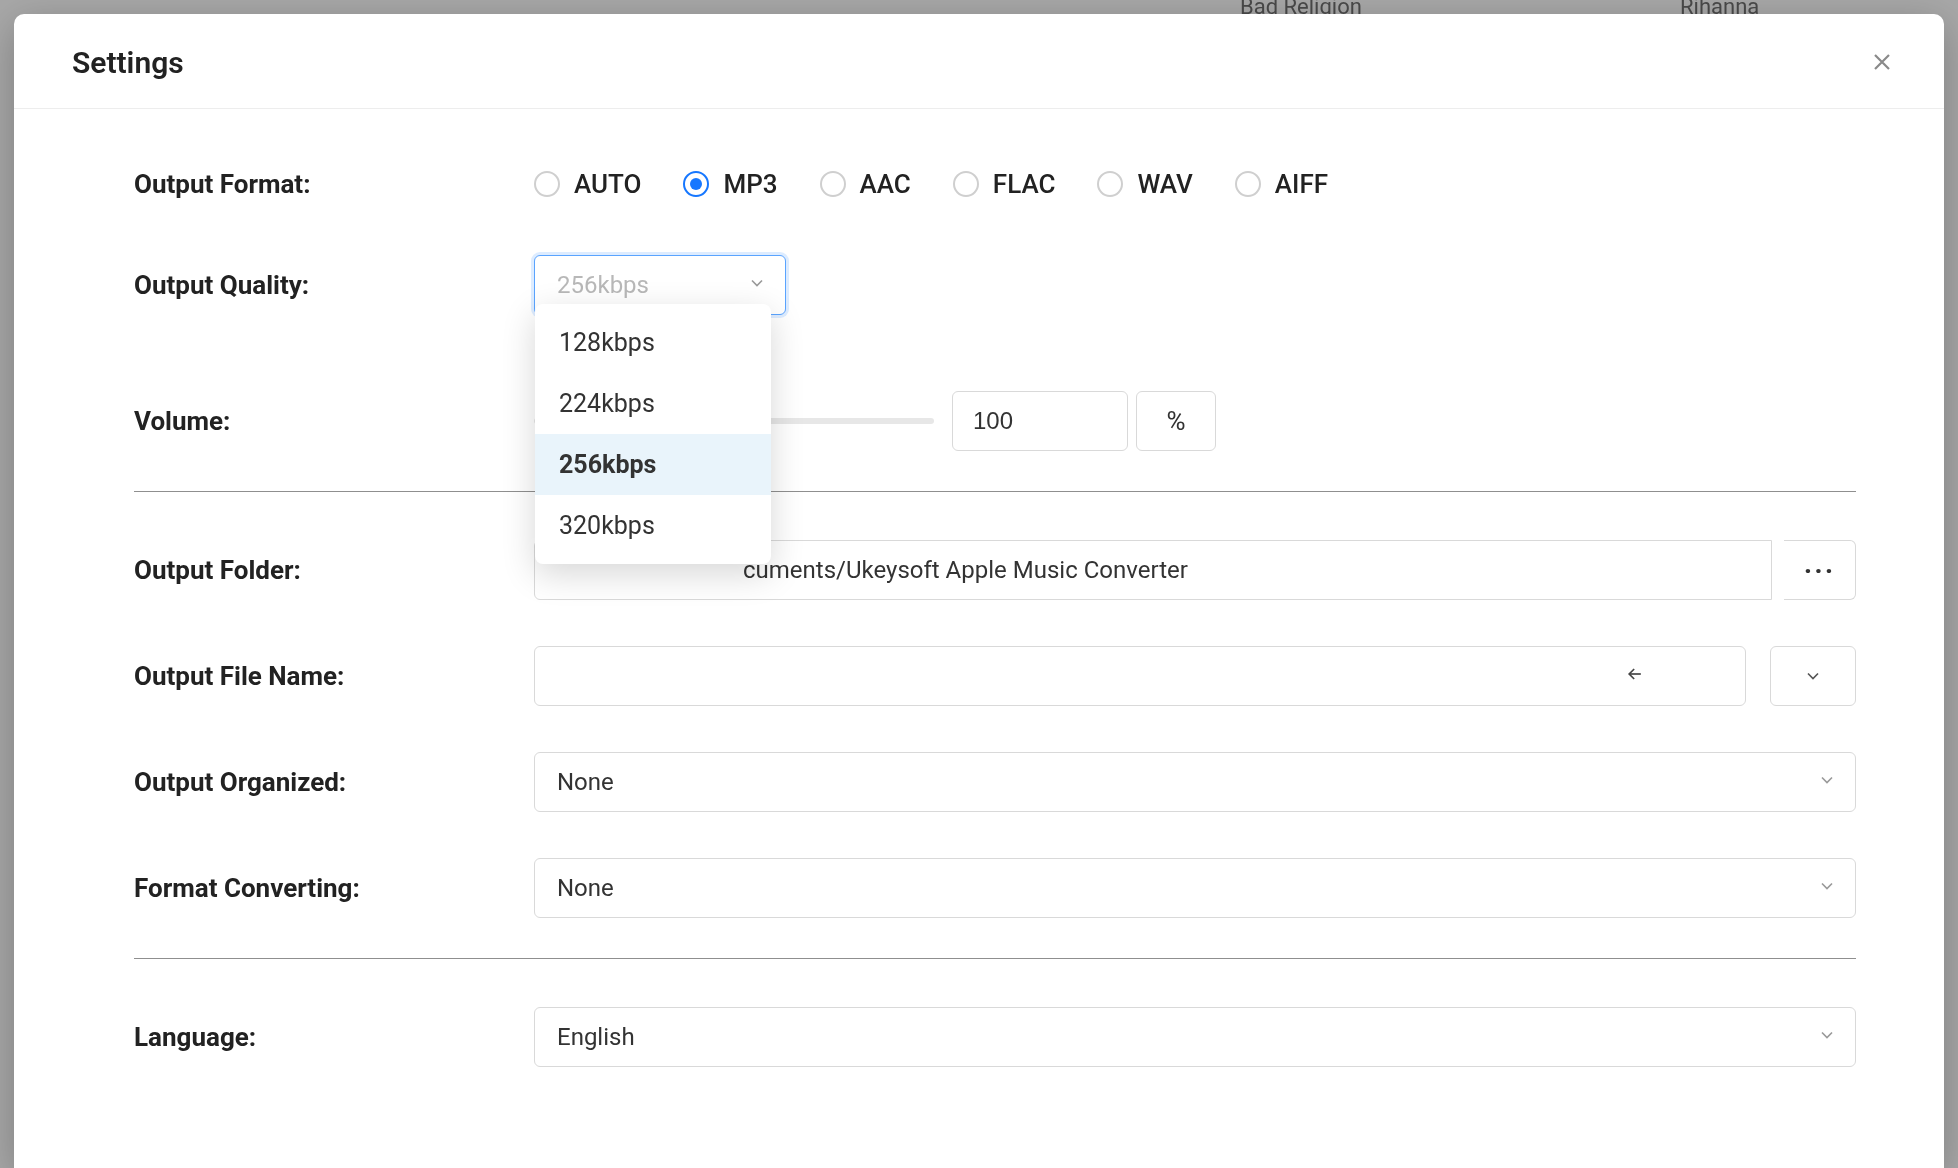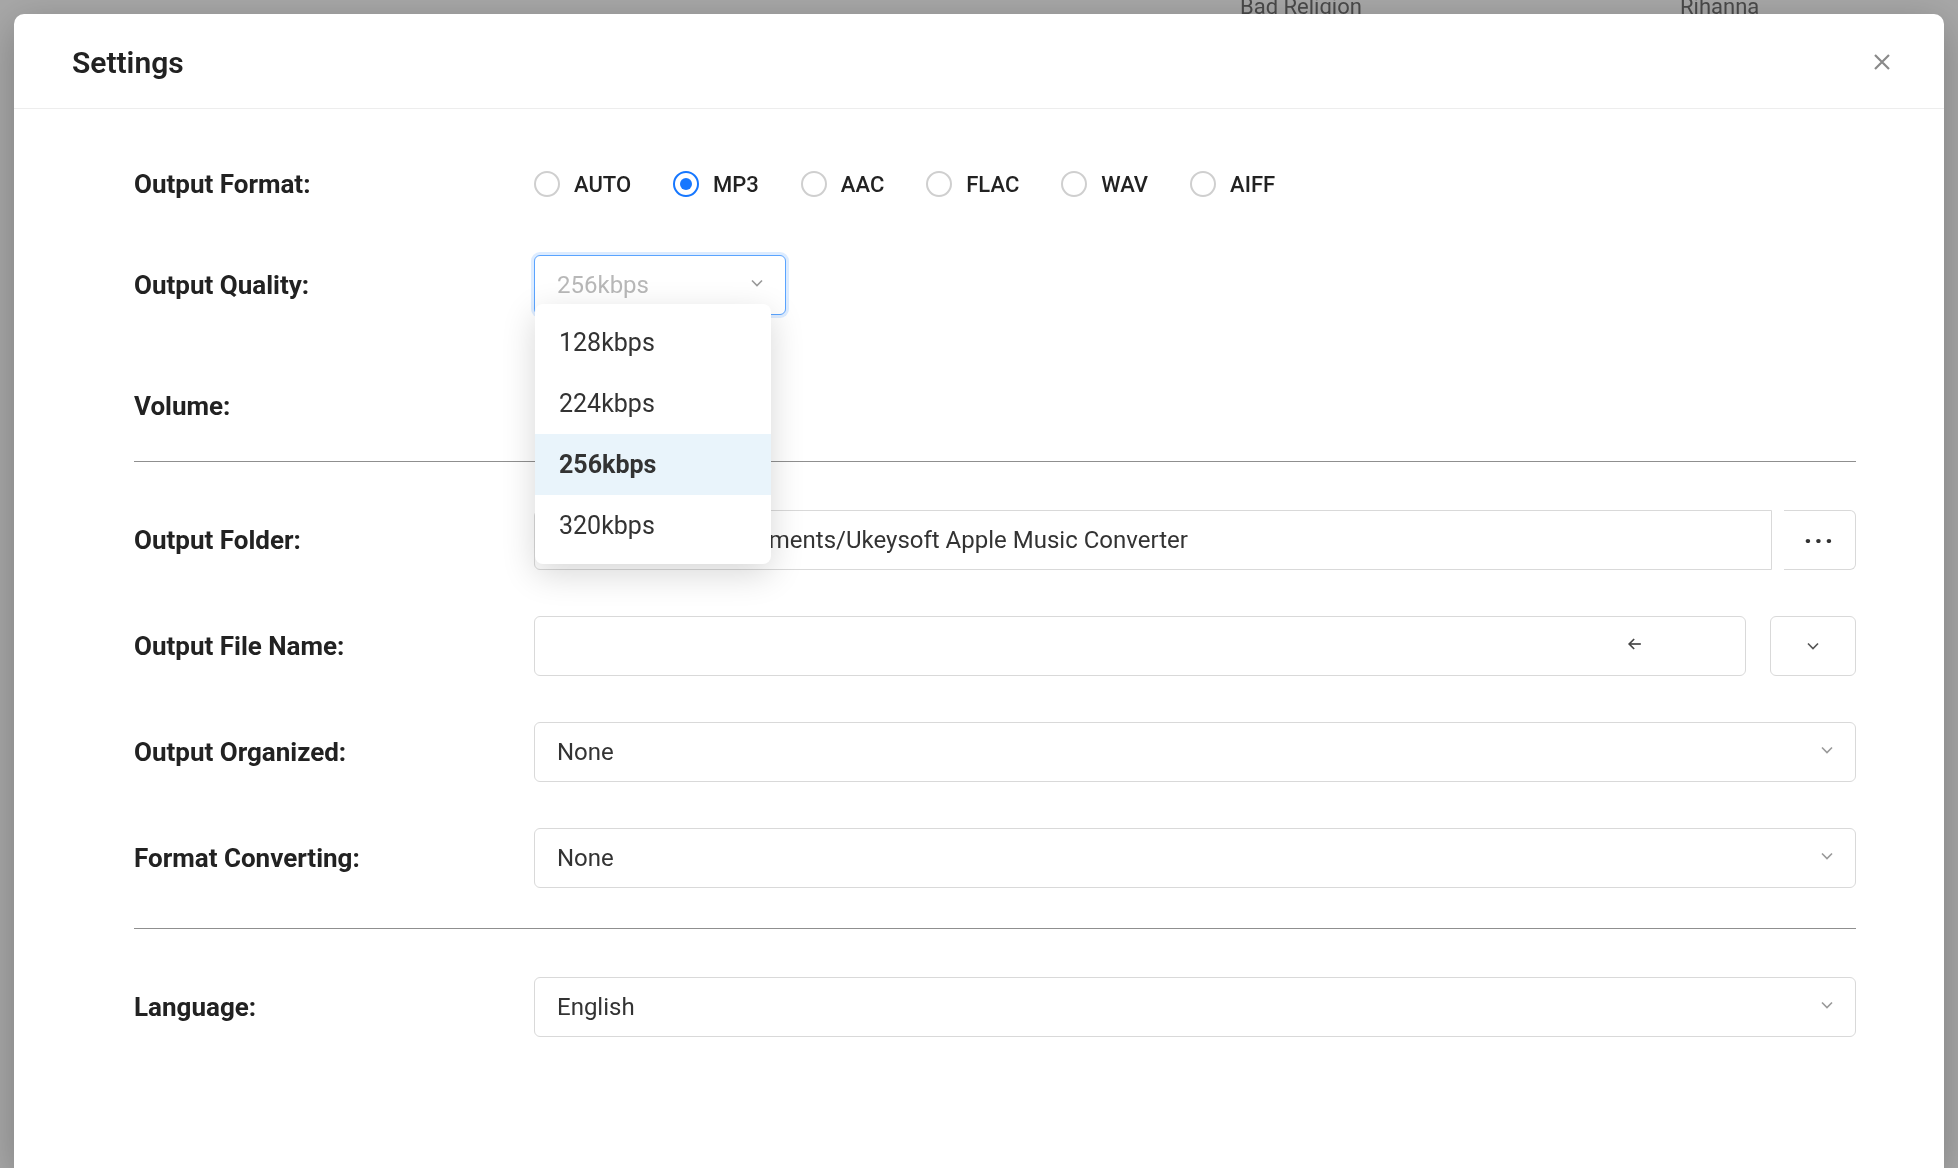--- a/index.html
+++ b/index.html
@@ -82,21 +82,21 @@
   .radio-circle {
     width: 26px; height: 26px;
     border: 2px solid #cfcfcf;
     border-radius: 50%;
     display: flex; align-items: center; justify-content: center;
   }
   .radio.selected .radio-circle { border-color: #1677ff; }
   .radio.selected .radio-dot {
     width: 12px; height: 12px; border-radius: 50%; background: #1677ff;
   }
-  .radio-label { font-size: 22px; color: #222; font-weight: 500; }
+  .radio-label { font-size: 26px; color: #222; font-weight: 500; }
   
   .select {
     position: relative;
     height: 60px;
     border: 1px solid #d9d9d9;
     border-radius: 6px;
     background: #fff;
     display: flex;
     align-items: center;
     padding: 0 50px 0 22px;
@@ -290,20 +290,25 @@
             <div class="dropdown-item">224kbps</div>
             <div class="dropdown-item selected">256kbps</div>
             <div class="dropdown-item">320kbps</div>
           </div>
         </div>
       </div>
     </div>
 
     <div class="row" style="margin-bottom:40px;">
       <div class="label">Volume:</div>
+      <div class="controls">
+        <div class="slider-track"></div>
+        <input class="vol-input" value="100" style="">
+        <div class="vol-unit">%</div>
+      </div>
     </div>
 
     <div class="divider"></div>
 
     <div class="row tight">
       <div class="label">Output Folder:</div>
       <div class="controls path-wrap">
         <div class="path-box">
           <span style="padding-left:186px;">cuments/Ukeysoft Apple Music Converter</span>
         </div>

